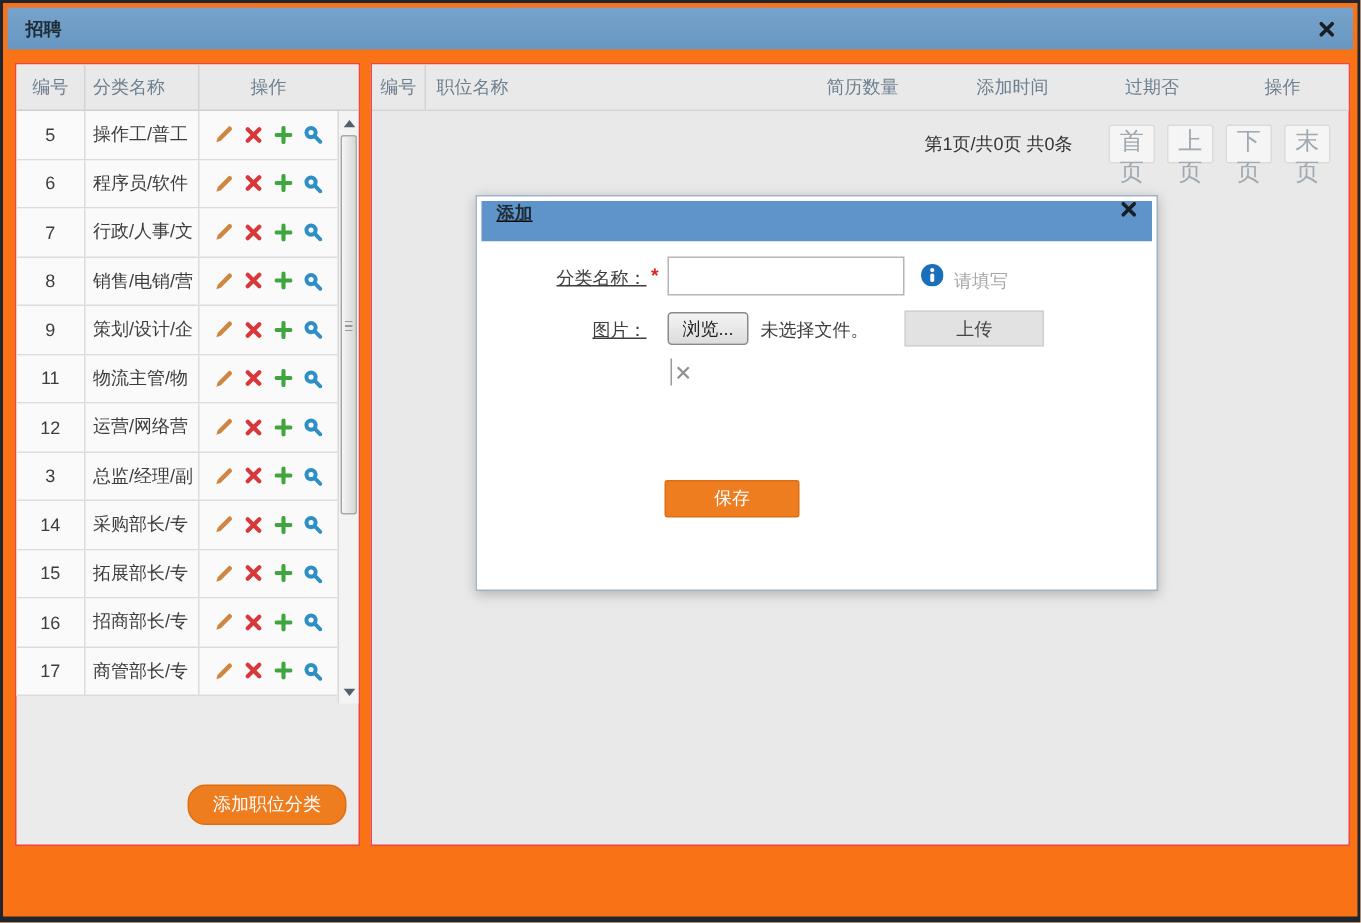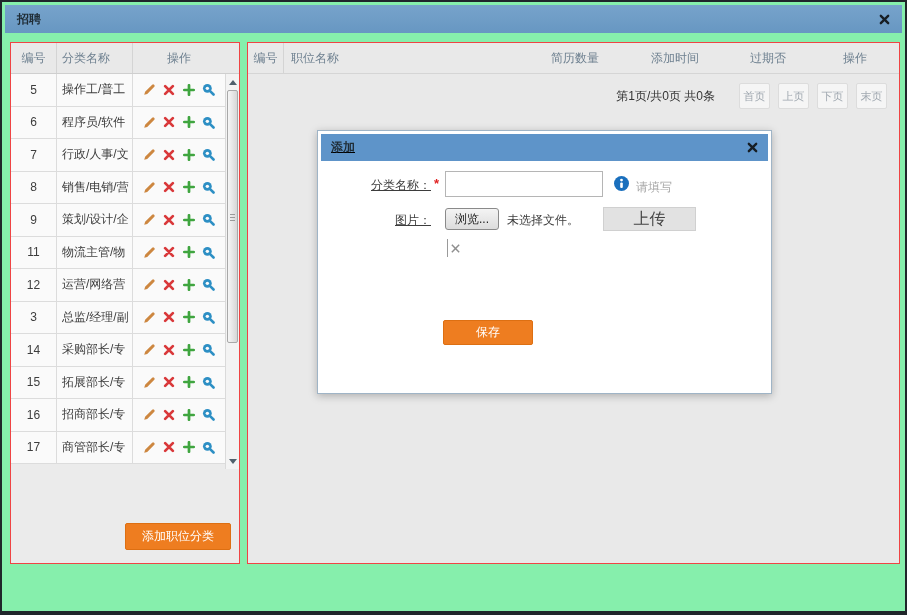--- a/index.html
+++ b/index.html
@@ -1,19 +1,19 @@
 <!DOCTYPE html>
 <html><head>
 <meta charset="utf-8">
 <style>
   * { margin:0; padding:0; box-sizing:border-box; }
   html,body { background:#bfbfbf; font-family:"Liberation Sans","DejaVu Sans",sans-serif; }
   .window {
     position:relative; width:907px; height:615px; margin:0 auto;
-    background:#86efac; border:2px solid #20262b; border-bottom-width:4px; overflow:hidden;
+    background:#f97316; border:2px solid #20262b; border-bottom-width:4px; overflow:hidden;
   }
   
   .titlebar {
     position:absolute; left:3px; right:3px; top:3px; height:28px;
     background:linear-gradient(#77a3cb,#6797c2); display:flex; align-items:center;
     padding:0 12px; 
   }
   .titlebar .ttl { font-size:12px; font-weight:bold; color:#1f2c36; }
   .close-btn { margin-left:auto; cursor:pointer; display:flex; align-items:center; }
   
@@ -45,70 +45,70 @@
   .sbar .sbtn { position:absolute; left:0; width:13px; height:14px; display:flex; align-items:center; justify-content:center; cursor:pointer; }
   .sbtn.up { top:1px; } .sbtn.down { bottom:1px; }
   .sthumb {
     position:absolute; left:1px; top:16px; width:11px; height:253px;
     background:linear-gradient(to right,#f6f6f6,#d7d7d7); border:1px solid #a8a8a8; border-radius:2px; cursor:grab;
   }
   .grip { position:absolute; left:2px; right:2px; top:50%; margin-top:-3px; height:7px;
     background:repeating-linear-gradient(#9a9a9a 0 1px, transparent 1px 3px); }
   .add-cat {
     position:absolute; right:8px; bottom:13px; width:106px; height:27px;
-    background:#ee7d20; border:1px solid #dd6f12; border-radius:2px;
+    background:#ee7d20; border:1px solid #dd6f12; border-radius:12px;
     color:#fff; font-size:12px; cursor:pointer; font-family:inherit;
   }
   
   .rp-header {
     display:flex; height:31px; background:#e9e9e9; border-bottom:1px solid #d5d5d5;
     color:#6e8090; font-size:12px; align-items:center;
   }
   .rp-header .hc { display:flex; align-items:center; height:100%; }
   .rc0 { width:36px; justify-content:center; border-right:1px solid #d4d4d4; }
   .rc1 { flex:1; padding-left:7px; }
   .rc2,.rc3 { width:100px; justify-content:center; }
   .rc4 { width:86px; justify-content:center; }
   .rc5 { width:88px; justify-content:center; }
   .pagination {
     display:flex; align-items:center; justify-content:flex-end;
     margin-top:9px; padding-right:12px; gap:8px;
   }
   .pag-summary { font-size:12px; color:#333; margin-right:16px; }
   .pag-btn {
-    width:31px; height:26px; font-size:11px; color:#a0a8b0;
+    width:31px; height:26px; font-size:16px; color:#a0a8b0;
     background:#f5f5f5; border:1px solid #dcdcdc; border-radius:2px; cursor:pointer; font-family:inherit; padding:0;
   }
   
   .modal {
     position:absolute; left:315px; top:128px; width:455px; height:264px;
     background:#fff; border:1px solid #9fb4c6; box-shadow:0 2px 8px rgba(0,0,0,.25); padding:3px; z-index:5;
   }
   .modal-titlebar {
-    height:27px; background:#5e94c9; display:flex; align-items:center; padding:0 10px;text-decoration:underline;
+    height:27px; background:#5e94c9; display:flex; align-items:flex-start; padding:0 10px;text-decoration:underline;
   }
   .modal-titlebar .ttl { font-size:12px; font-weight:bold; color:#1f2c36; }
   .modal-body { position:relative; height:228px; background:#fff; }
   .f-label { position:absolute; left:0; width:110px; text-align:right; font-size:12px; color:#3d3d3d;text-decoration:underline; }
   .req { position:absolute; left:113px; color:#e02020; font-size:13px; font-weight:bold; }
   .cat-input {
     position:absolute; left:124px; top:10px; width:158px; height:26px;
     border:1px solid #b5b5b5; font-size:12px; padding:0 5px; font-family:inherit;
   }
   .info-ic { position:absolute; left:293px; top:15px; }
   .hint { position:absolute; left:315px; top:18px; font-size:12px; color:#a8a8a8; }
   .browse-btn {
     position:absolute; left:124px; top:47px; height:22px; padding:0 9px;
     font-size:12px; color:#222; background:linear-gradient(#f4f4f4,#dcdcdc);
     border:1px solid #8a8a8a; border-radius:3px; cursor:pointer; font-family:inherit;
   }
   .nofile { position:absolute; left:186px; top:51px; font-size:12px; color:#3d3d3d; }
   .upload-btn {
     position:absolute; left:282px; top:46px; width:93px; height:24px;
-    font-size:16px; color:#444; background:#e2e2e2; border:1px solid #d0d0d0; cursor:pointer; font-family:inherit;
+    font-size:12px; color:#444; background:#e2e2e2; border:1px solid #d0d0d0; cursor:pointer; font-family:inherit;
   }
   .broken-img {
     position:absolute; left:126px; top:78px; width:20px; height:18px;
     border-left:1px solid #9a9a9a; display:flex; align-items:center; padding-left:2px;
   }
   .save-btn {
     position:absolute; left:122px; top:159px; width:90px; height:25px;
     background:#ee7d20; border:1px solid #dd6f12; border-radius:2px;
     color:#fff; font-size:12px; cursor:pointer; font-family:inherit;
   }

